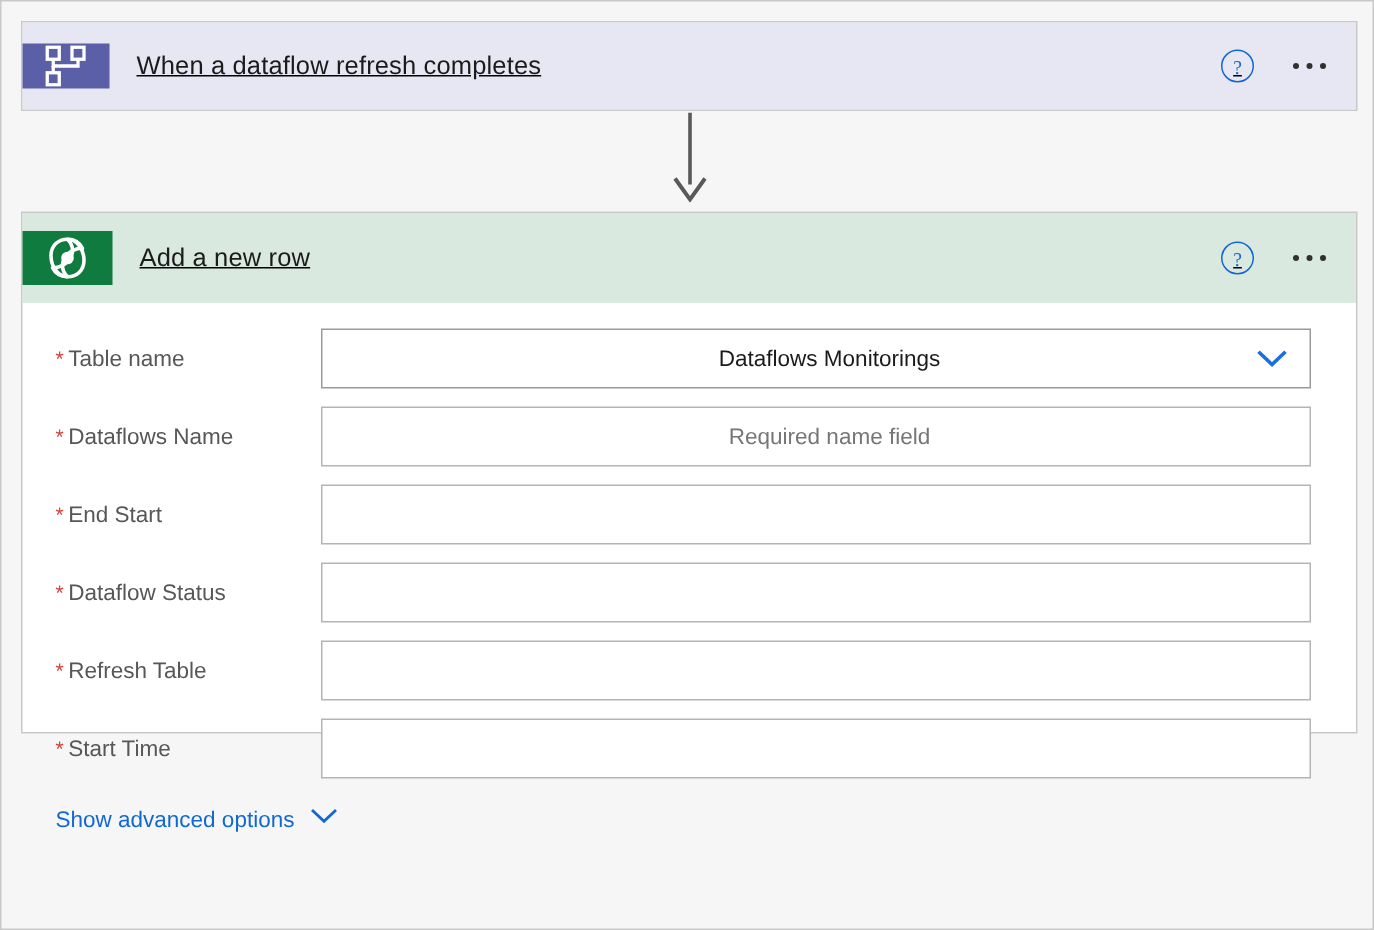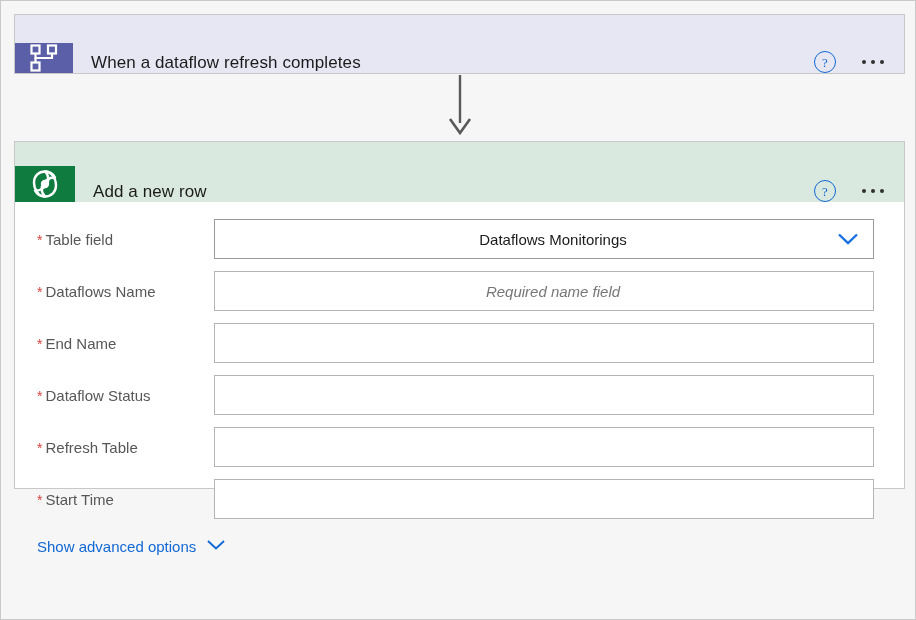--- a/index.html
+++ b/index.html
@@ -27,23 +27,24 @@
   
   .card {
     position: absolute;
     background: #ffffff;
     border: 1px solid #c8c8c8;
     box-sizing: border-box;
   }
 
   .card-header {
     display: flex;
-    align-items: flex-end;
+    align-items: center;
     height: 58px;
     box-sizing: border-box;
+    text-decoration: underline;
   }
 
   .card-icon {
     width: 58px;
     min-width: 58px;
     display: flex;
     align-items: center;
     justify-content: center;
   }
 
@@ -184,21 +185,20 @@
     padding-left: 18px;
     font-size: 15px;
     color: #1b1b1b;
     white-space: nowrap;
   }
   .field-placeholder {
     padding-left: 18px;
     font-size: 15px;
     color: #767676;
     white-space: nowrap;
-    font-style: italic;
   }
 
   .dropdown-chevron {
     position: absolute;
     right: 14px;
     top: 50%;
     transform: translateY(-50%);
     cursor: pointer;
     display: flex;
   }
@@ -273,21 +273,21 @@
             <i></i>
         </div>
       </div>
     </div>
 
     <div class="form-body">
 
       <div class="form-row">
         <div class="field-label">
           <span class="req-star">*</span>
-          <span>Table field</span>
+          <span>Table name</span>
         </div>
         <div class="field-control dropdown">
           <span class="field-value">Dataflows Monitorings</span>
           <span class="dropdown-chevron">
             <svg width="22" height="14" viewBox="0 0 22 14" aria-hidden="true">
               <path d="M2 2.5 L11 11 L20 2.5" fill="none" stroke="#1a6fe0" stroke-width="2.4" stroke-linejoin="miter"></path>
             </svg>
           </span>
         </div>
       </div>
@@ -298,21 +298,21 @@
           <span>Dataflows Name</span>
         </div>
         <div class="field-control">
           <span class="field-placeholder">Required name field</span>
         </div>
       </div>
 
       <div class="form-row">
         <div class="field-label">
           <span class="req-star">*</span>
-          <span>End Name</span>
+          <span>End Start</span>
         </div>
         <div class="field-control">
           <span class="field-placeholder"></span>
         </div>
       </div>
 
       <div class="form-row">
         <div class="field-label">
           <span class="req-star">*</span>
           <span>Dataflow Status</span>

